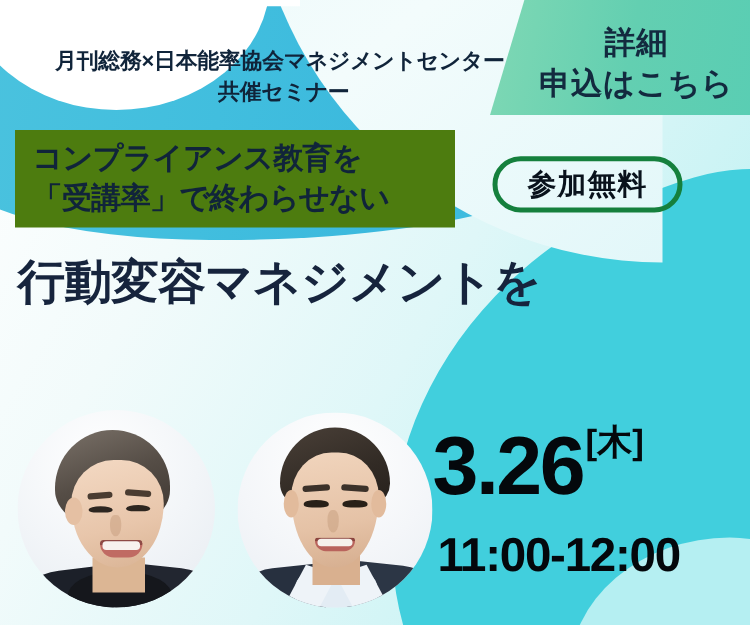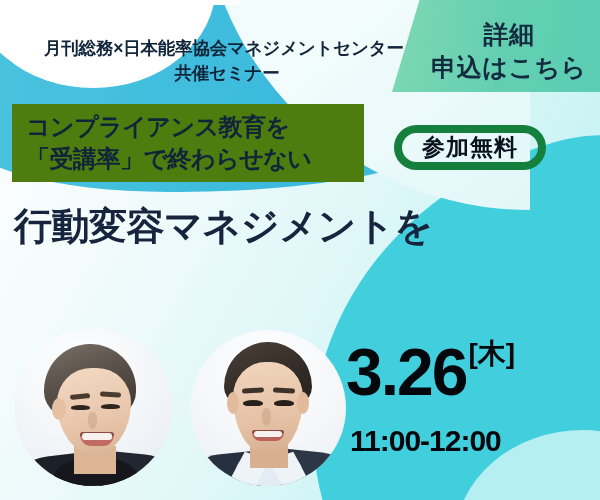--- a/index.html
+++ b/index.html
@@ -150,21 +150,21 @@
   }
   .sub-box .txt span { display: block; white-space: nowrap; }
 
   
   .free-pill {
     position: absolute;
     left: 394px;
     top: 125px;
     width: 152px;
     height: 45px;
-    border: 8px solid #15803d;
+    border: 4px solid #15803d;
     border-radius: 26px;
     background: transparent;
     box-sizing: border-box;
   }
   .free-pill .lbl {
     position: absolute;
     inset: 0;
     display: flex;
     align-items: center;
     justify-content: center;
@@ -313,21 +313,21 @@
     font-weight: bold;
     line-height: 1;
     padding-bottom: 7px;
     padding-left: 2px;
   }
   .time-text {
     position: absolute;
     left: 350px;
     top: 424px;
     color: #04080c;
-    font-size: 30px;
+    font-size: 38px;
     font-weight: bold;
     letter-spacing: -1px;
   }
 </style>
 </head>
 <body>
 
 <div id="banner">
 
   <div class="bg-base"></div>

